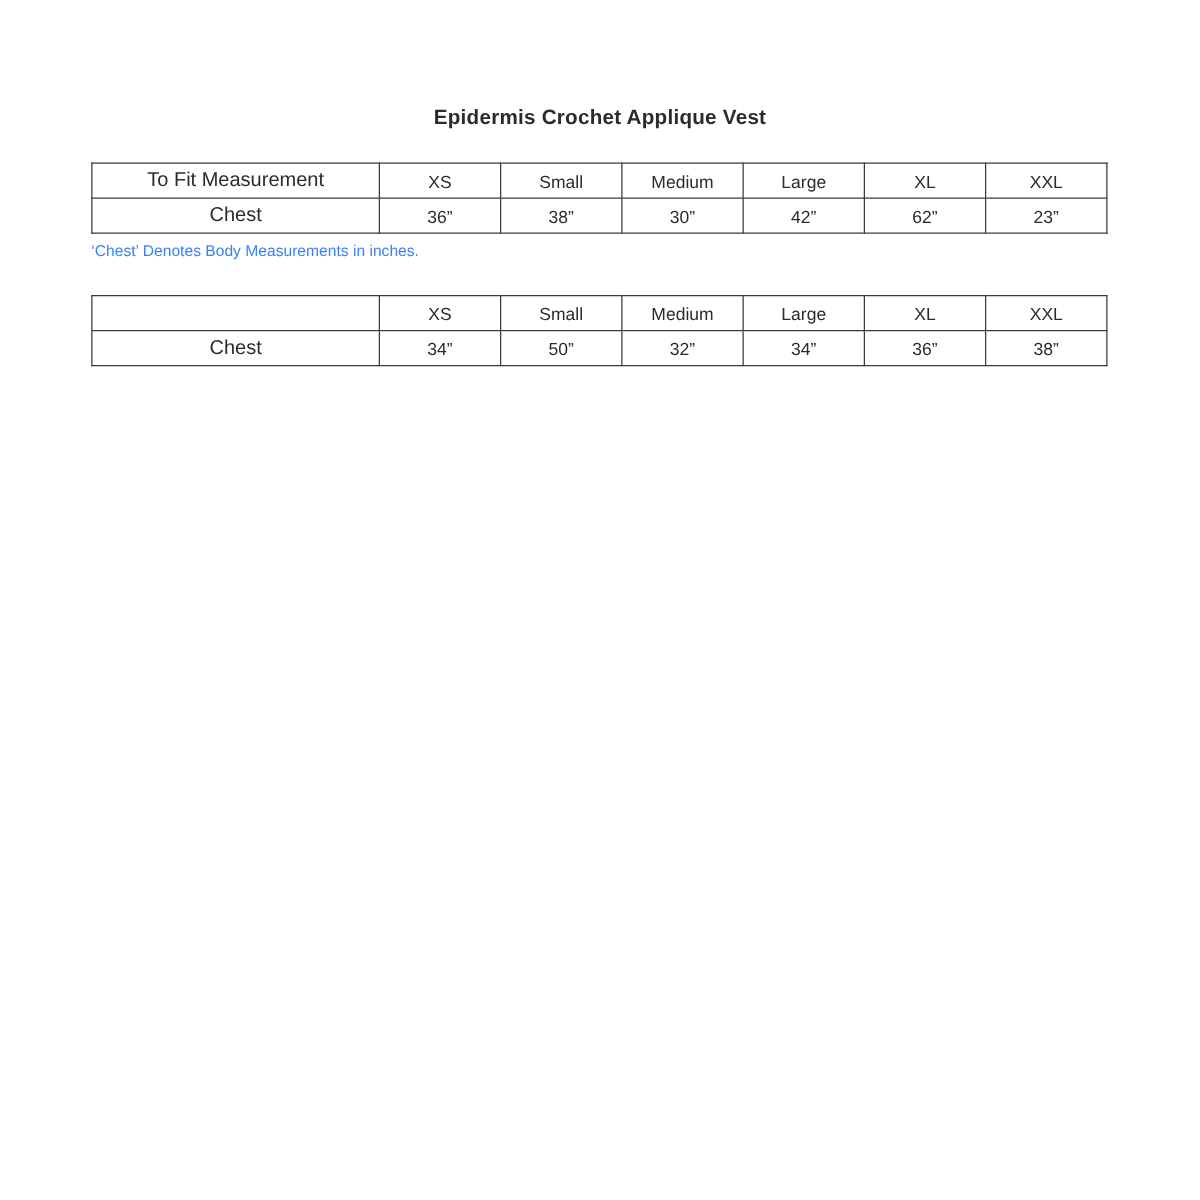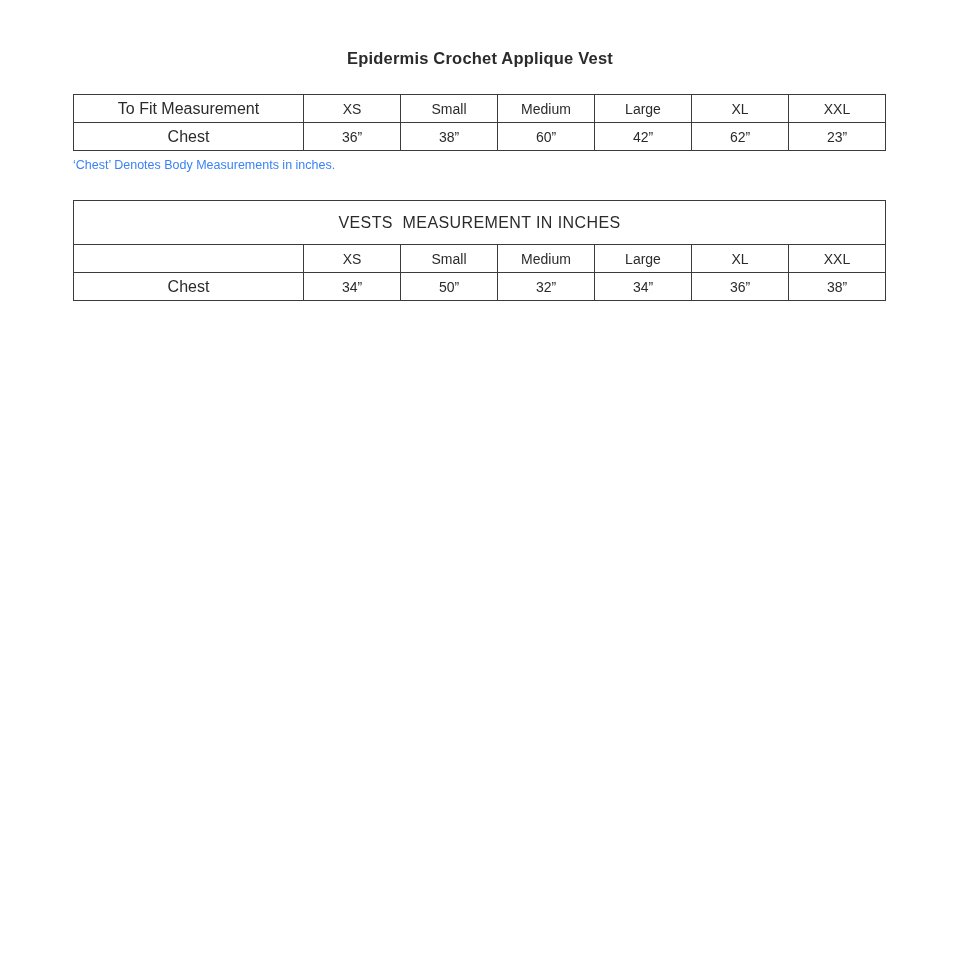--- a/index.html
+++ b/index.html
@@ -4,21 +4,21 @@
 <style>
   * { margin: 0; padding: 0; box-sizing: border-box; }
   html, body { width: 960px; height: 960px; background: #ffffff; }
   body {
     font-family: "Liberation Sans", sans-serif;
     color: #2b2b2b;
   }
   .page {
     width: 960px;
     height: 960px;
-    padding-top: 48px;
+    padding-top: 84px;
   }
   .title {
     text-align: center;
     font-size: 16.5px;
     font-weight: bold;
     line-height: 20px;
     color: #2b2b2b;
     letter-spacing: 0.2px;
   }
   .content {
@@ -84,44 +84,41 @@
           <td>Small</td>
           <td>Medium</td>
           <td>Large</td>
           <td>XL</td>
           <td>XXL</td>
         </tr>
         <tr>
           <td class="lbl">Chest</td>
           <td>36”</td>
           <td>38”</td>
-          <td>60”</td>
+          <td>30”</td>
           <td>42”</td>
           <td>62”</td>
           <td>23”</td>
         </tr>
       </tbody>
     </table>
 
     <p class="note">‘Chest’ Denotes Body Measurements in inches.</p>
 
     <table class="chart vest-table">
       <colgroup>
         <col class="c-label">
         <col class="c-size">
           <col class="c-size">
           <col class="c-size">
         <col class="c-size">
           <col class="c-size">
           <col class="c-size">
       </colgroup>
       <tbody>
-        <tr>
-          <td class="tbl-title" colspan="7">VESTS  MEASUREMENT IN INCHES</td>
-        </tr>
         <tr>
           <td class="lbl"></td>
           <td>XS</td>
           <td>Small</td>
           <td>Medium</td>
           <td>Large</td>
           <td>XL</td>
           <td>XXL</td>
         </tr>
         <tr>

